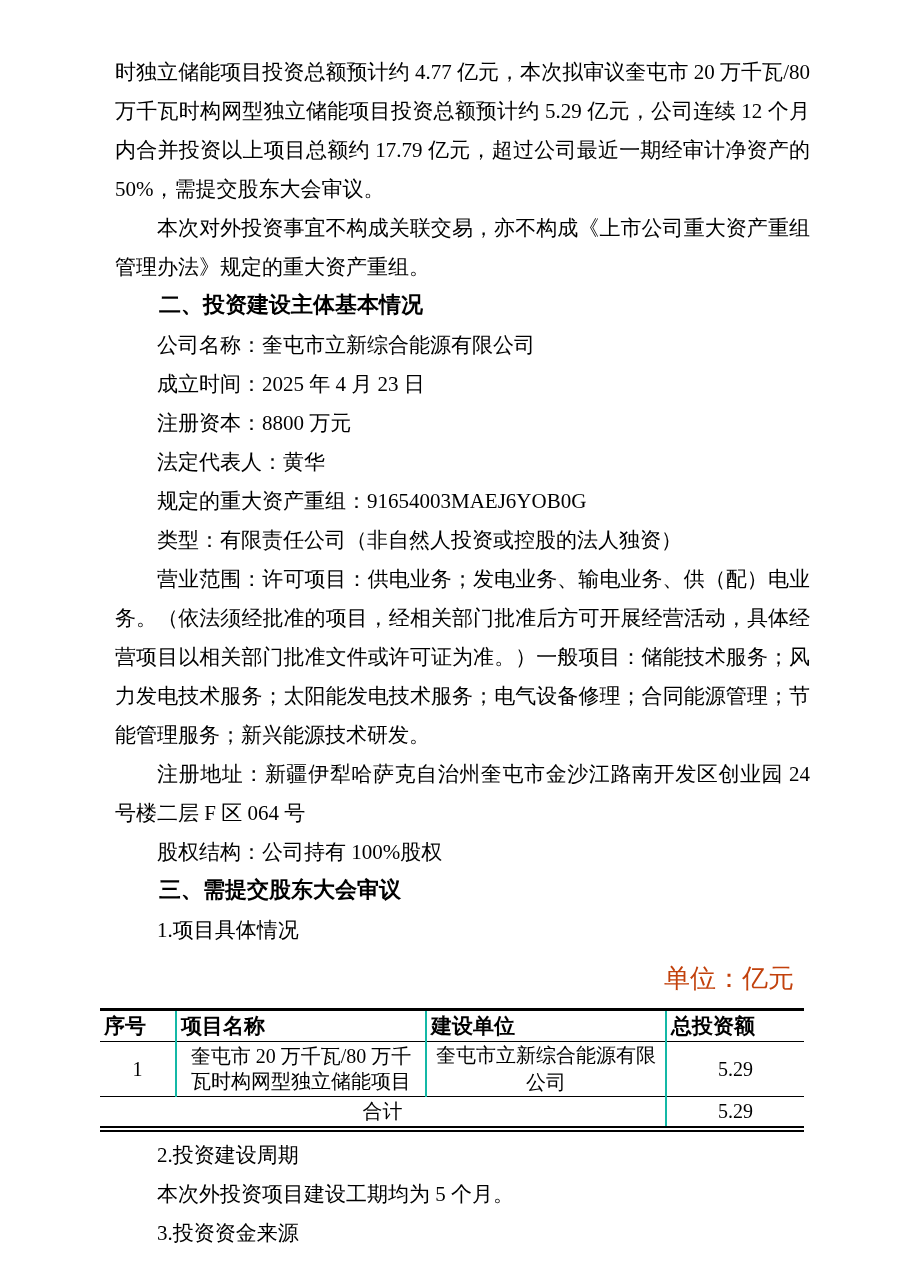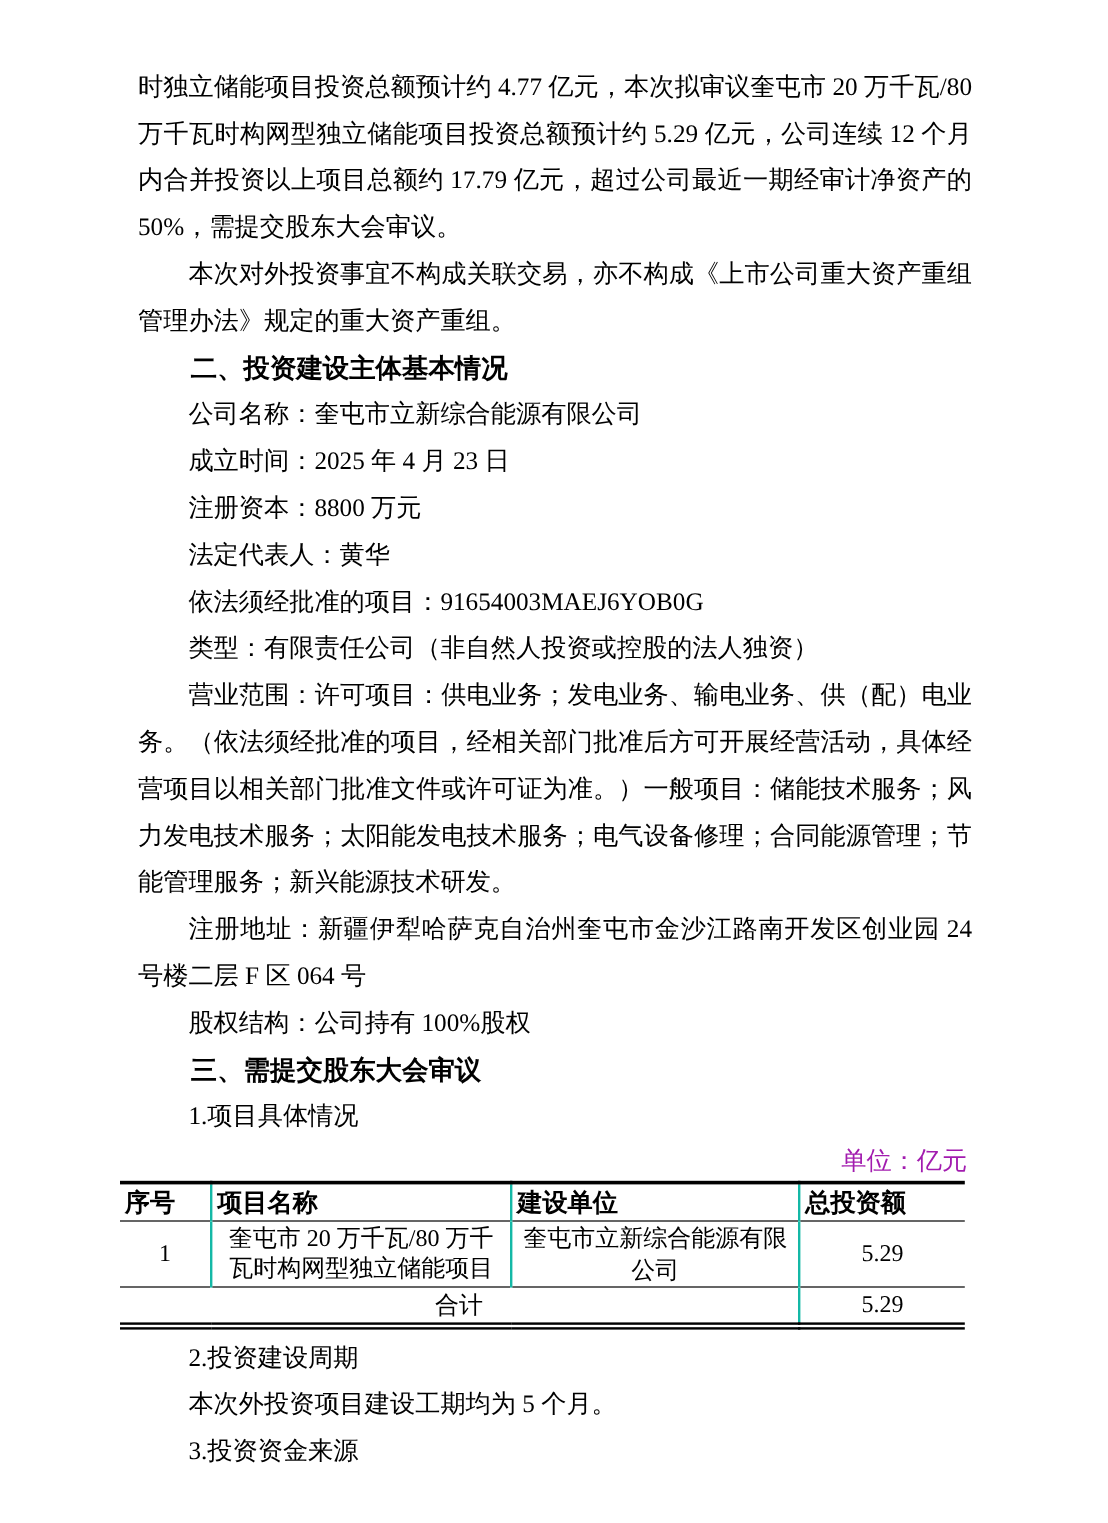--- a/index.html
+++ b/index.html
@@ -17,33 +17,33 @@
   .para {
     margin: 0;
     font-size: 21px;
     line-height: 39px;
     color: #000000;
   }
   .indent { text-indent: 2em; }
   .justify { text-align: justify; }
   .heading {
     margin: 0;
-    font-family: Liberation Serif, serif;
+    font-family: Liberation Mono, monospace;
     font-weight: bold;
     font-size: 22px;
     line-height: 39px;
     text-indent: 2em;
     color: #000000;
   }
   .unit-note {
-    margin: 4px;
-    font-size: 21px;
+    margin: 16px;
+    font-size: 26px;
     line-height: 26px;
     text-align: right;
-    color: #a21caf;
+    color: #c2410c;
   }
   table.project-table {
     width: 704px;
     margin-left: -15px;
     border-collapse: collapse;
     table-layout: fixed;
     border-top: 3px solid #000000;
     border-bottom: 6px double #000000;
     font-size: 20px;
   }
@@ -82,21 +82,21 @@
   <p class="para justify">时独立储能项目投资总额预计约 4.77 亿元，本次拟审议奎屯市 20 万千瓦/80 万千瓦时构网型独立储能项目投资总额预计约 5.29 亿元，公司连续 12 个月内合并投资以上项目总额约 17.79 亿元，超过公司最近一期经审计净资产的 50%，需提交股东大会审议。</p>
 
   <p class="para indent justify">本次对外投资事宜不构成关联交易，亦不构成《上市公司重大资产重组管理办法》规定的重大资产重组。</p>
 
   <p class="heading">二、投资建设主体基本情况</p>
 
   <p class="para indent">公司名称：奎屯市立新综合能源有限公司</p>
   <p class="para indent">成立时间：2025 年 4 月 23 日</p>
   <p class="para indent">注册资本：8800 万元</p>
   <p class="para indent">法定代表人：黄华</p>
-  <p class="para indent">依法须经批准的项目：91654003MAEJ6YOB0G</p>
+  <p class="para indent">规定的重大资产重组：91654003MAEJ6YOB0G</p>
   <p class="para indent">类型：有限责任公司（非自然人投资或控股的法人独资）</p>
 
   <p class="para indent justify">营业范围：许可项目：供电业务；发电业务、输电业务、供（配）电业务。（依法须经批准的项目，经相关部门批准后方可开展经营活动，具体经营项目以相关部门批准文件或许可证为准。）一般项目：储能技术服务；风力发电技术服务；太阳能发电技术服务；电气设备修理；合同能源管理；节能管理服务；新兴能源技术研发。</p>
 
   <p class="para indent justify">注册地址：新疆伊犁哈萨克自治州奎屯市金沙江路南开发区创业园 24 号楼二层 F 区 064 号</p>
 
   <p class="para indent">股权结构：公司持有 100%股权</p>
 
   <p class="heading">三、需提交股东大会审议</p>
 

